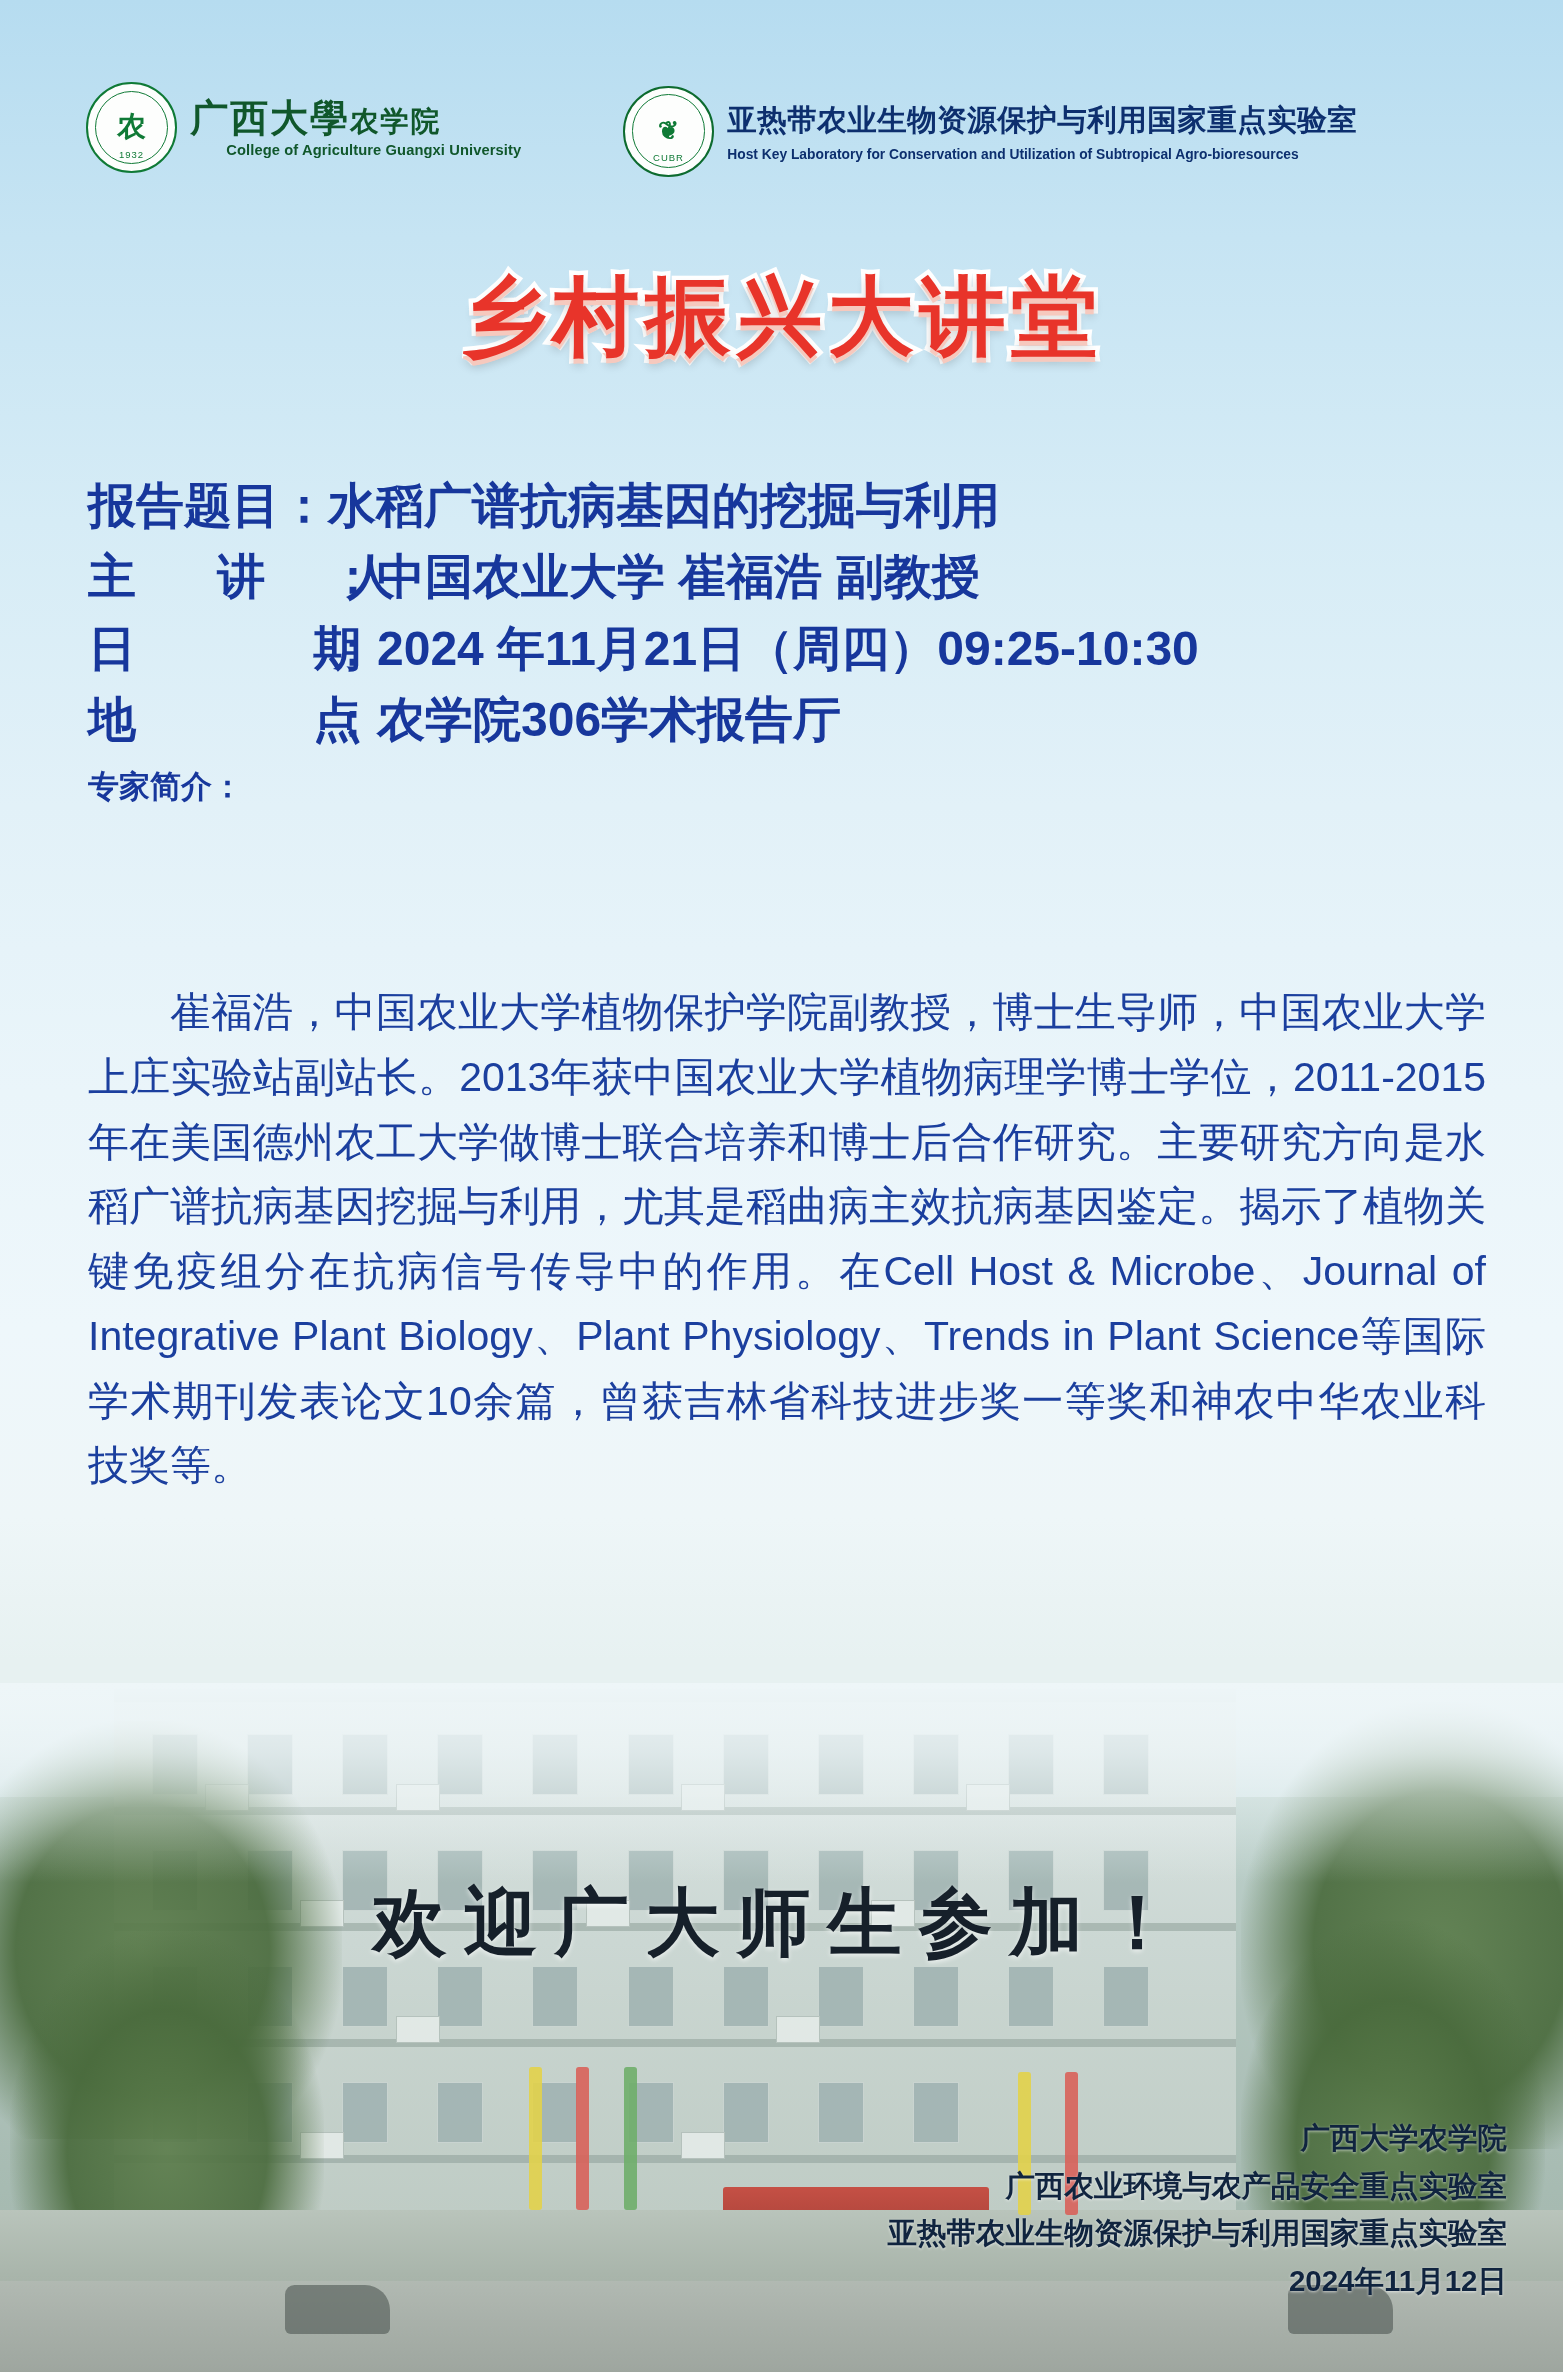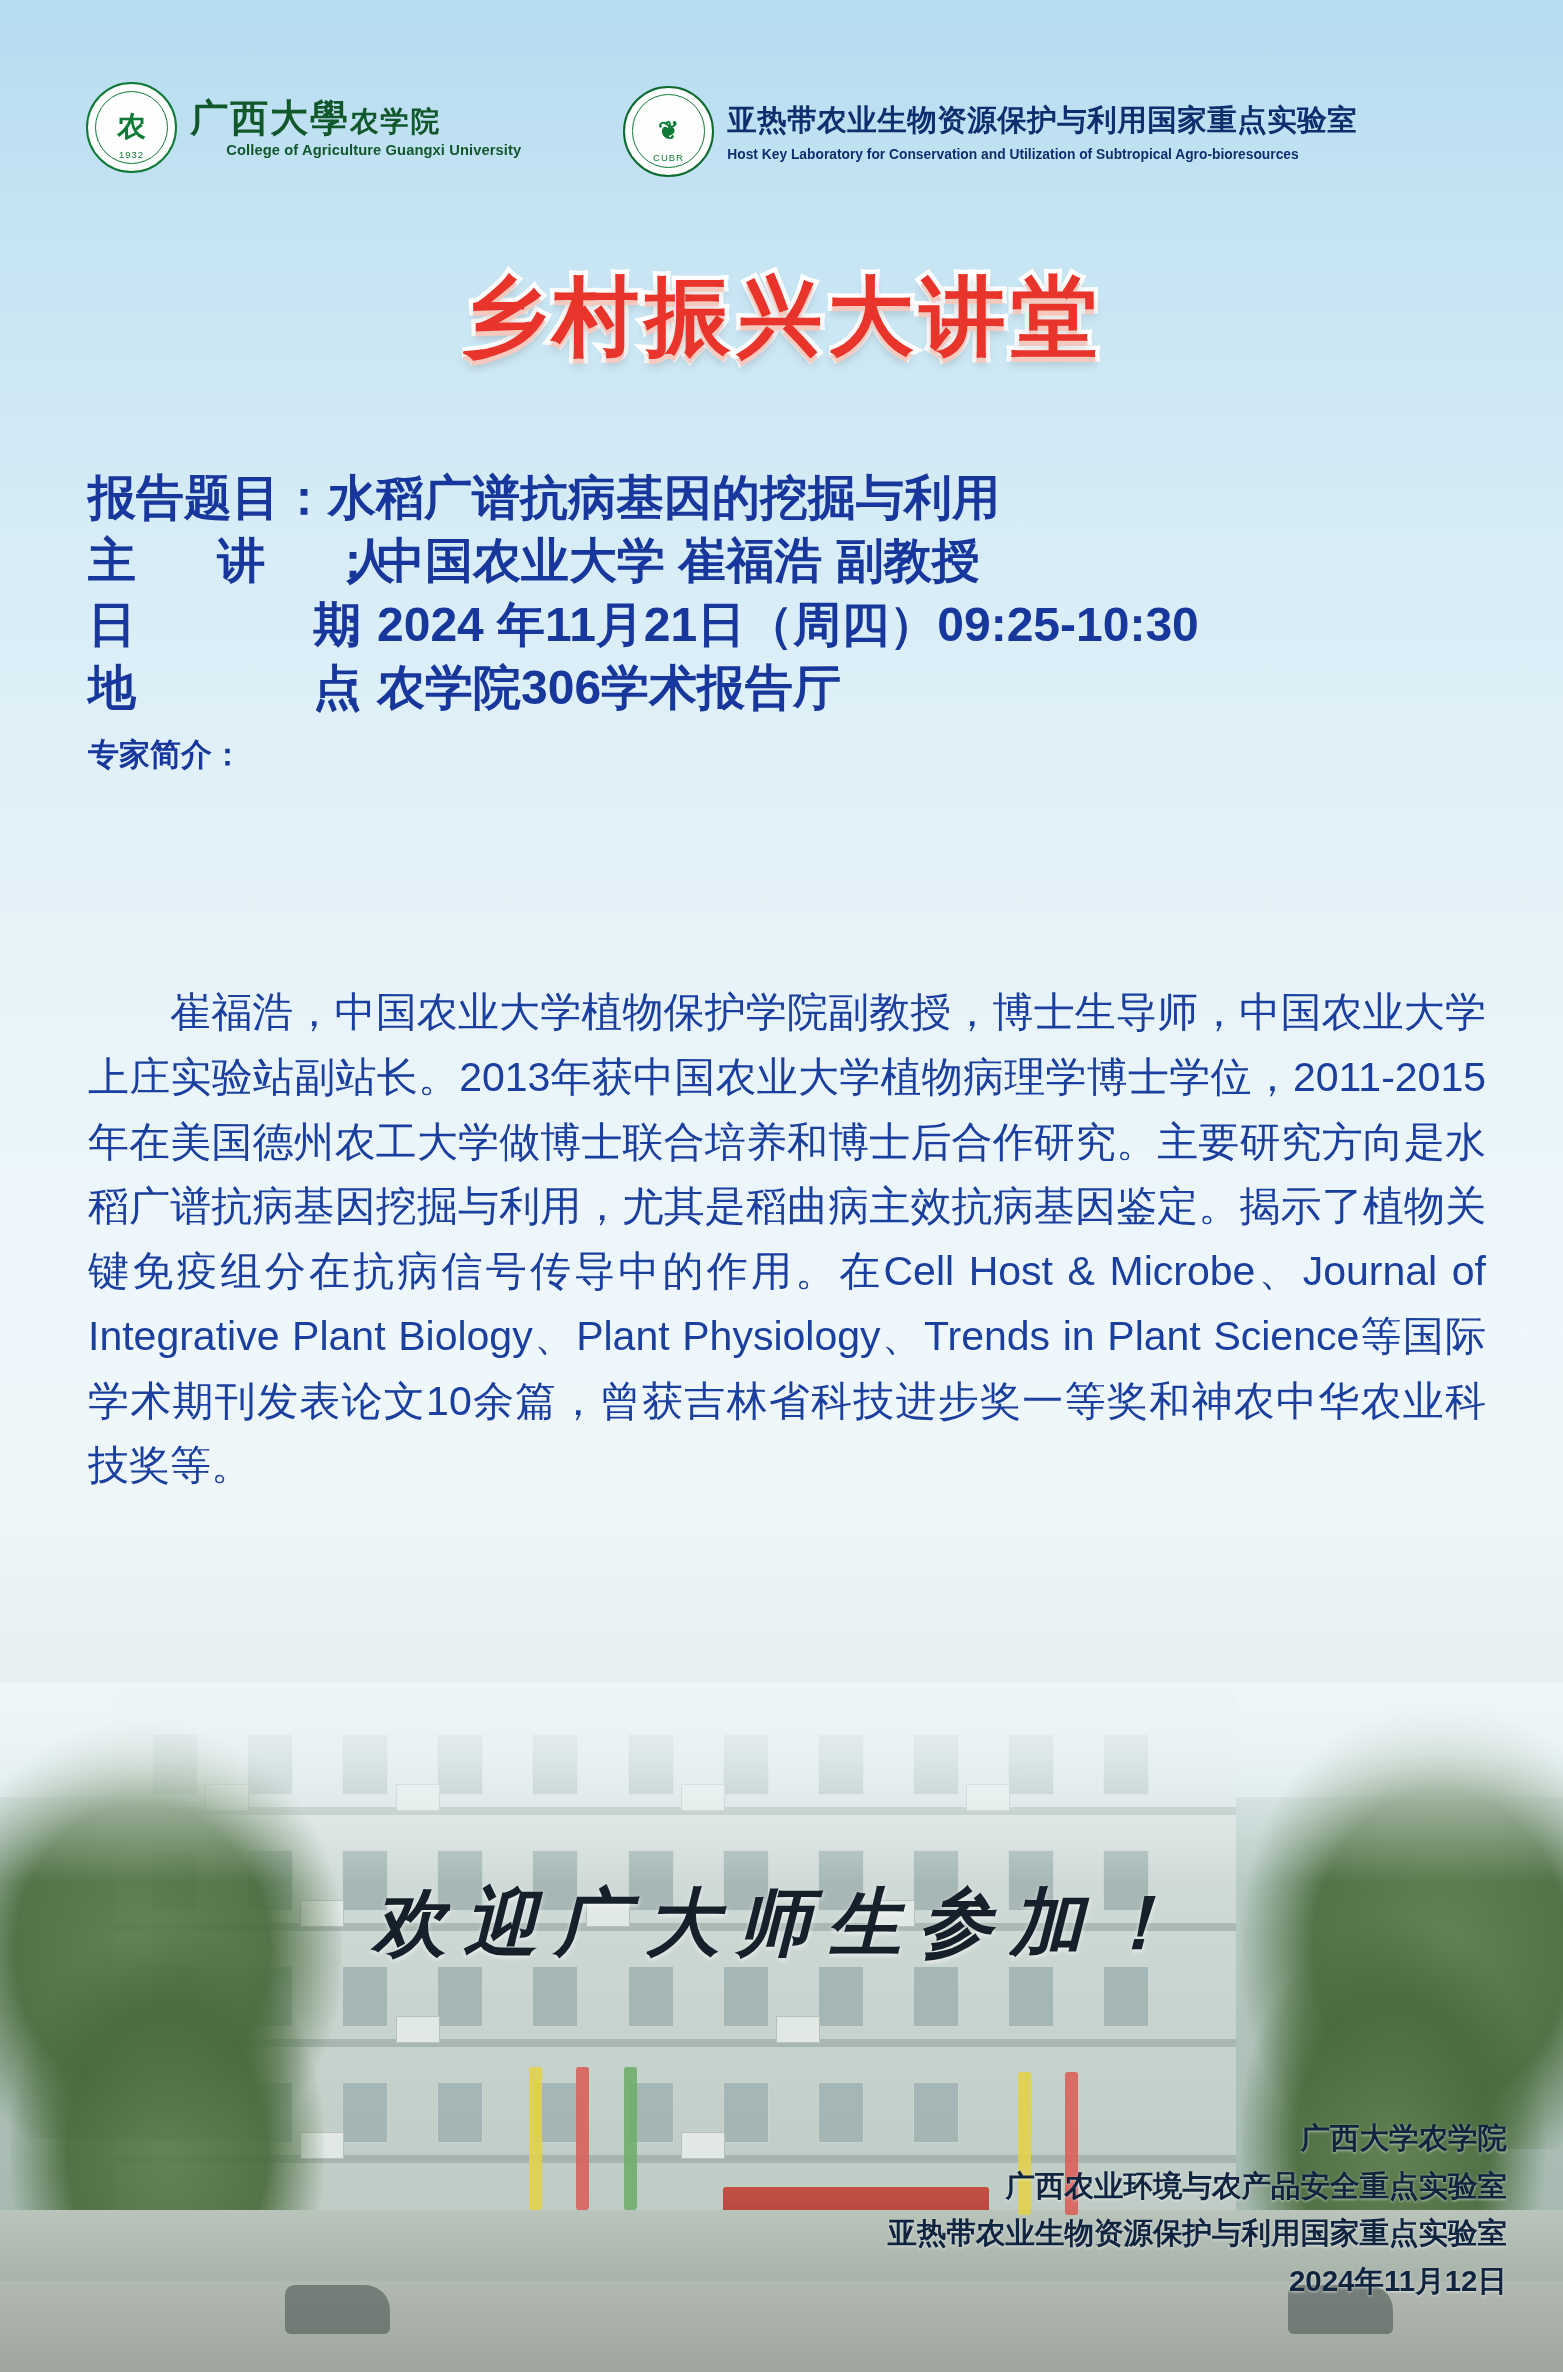--- a/index.html
+++ b/index.html
@@ -249,20 +249,21 @@
     color: #17379c;
   }
   .info-line {
     font-size: 48px;
     font-weight: bold;
     line-height: 1.32;
     color: #17379c;
     white-space: nowrap;
     display: flex;
     align-items: baseline;
+    margin-top: 8px;
   }
   .info-label {
     display: inline-block;
     letter-spacing: 0;
   }
   .lbl-spaced {
     display: inline-block;
     width: 241px;
   }
   .lbl-spaced.two {
@@ -295,21 +296,20 @@
   
   .welcome {
     position: absolute;
     left: 0;
     top: 1874px;
     width: 100%;
     text-align: center;
     font-family: "DejaVu Serif", serif;
     font-size: 74px;
     font-weight: bold;
-    font-style: italic;
     letter-spacing: 17px;
     color: #16202a;
     text-shadow: 0 1.9px 4.8px rgba(255,255,255,0.65);
   }
 
   
   .footer {
     position: absolute;
     right: 57px;
     bottom: 67px;

